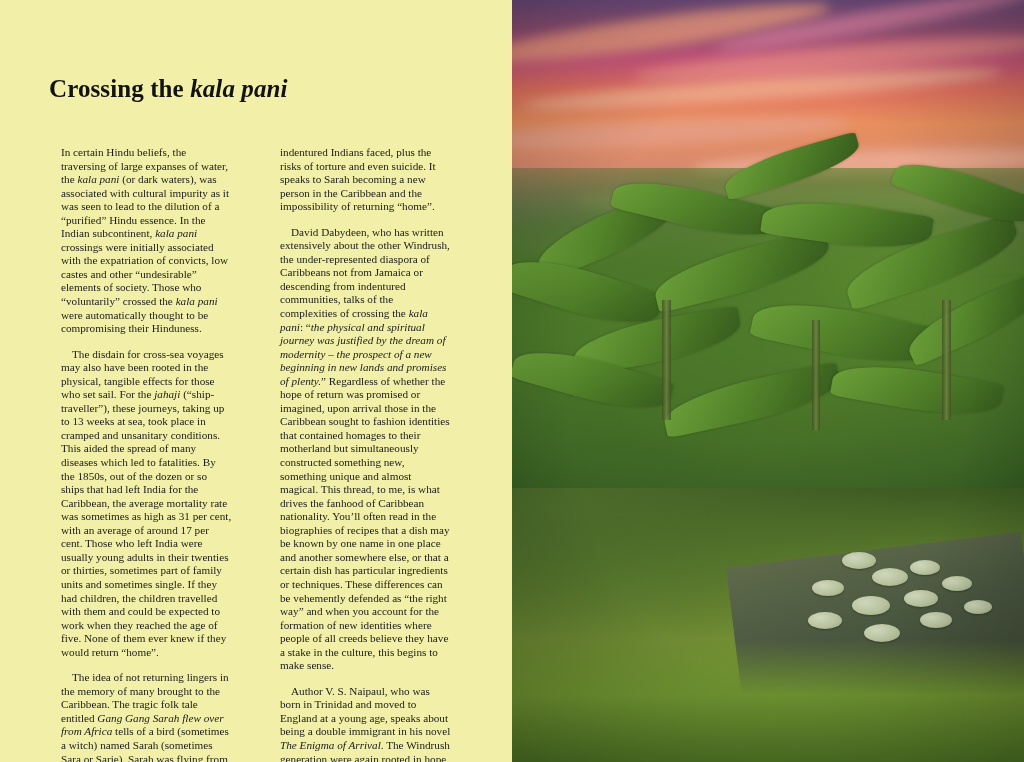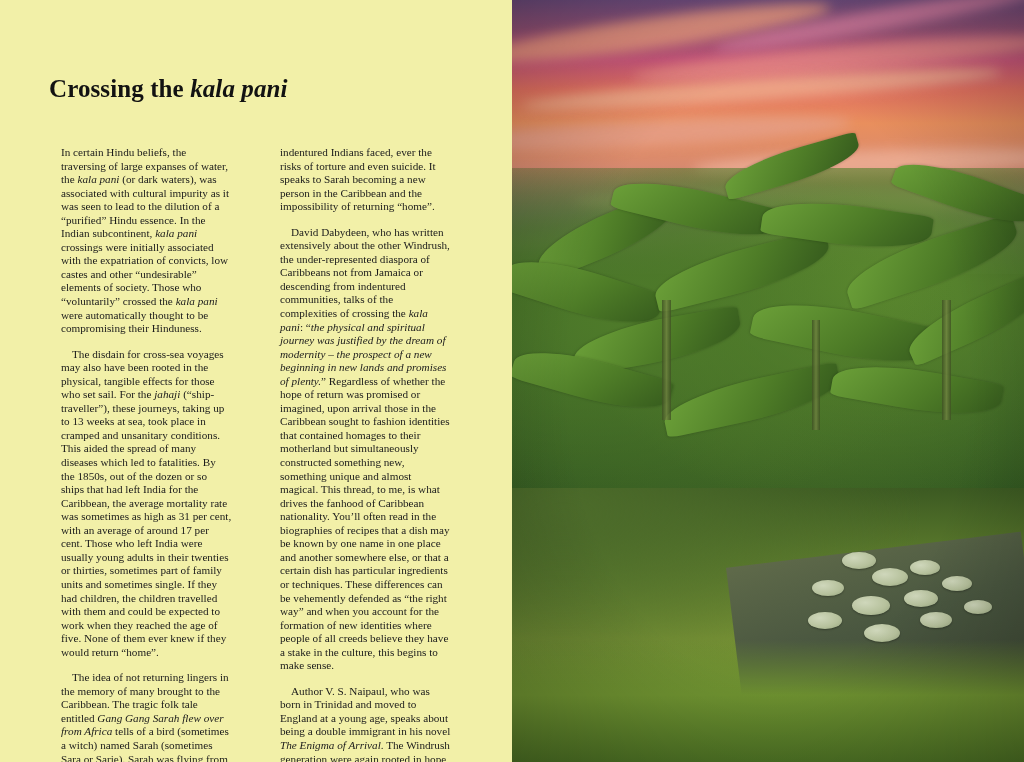--- a/index.html
+++ b/index.html
@@ -184,21 +184,21 @@
       <span>Crossing the </span><em>kala pani</em>
     </h1>
 
     <div class="columns">
       <div class="col">
         <p id="L0">In certain Hindu beliefs, the traversing of large expanses of water, the <em>kala pani</em> (or dark waters), was associated with cultural impurity as it was seen to lead to the dilution of a “purified” Hindu essence. In the Indian subcontinent, <em>kala pani</em> crossings were initially associated with the expatriation of convicts, low castes and other “undesirable” elements of society. Those who “voluntarily” crossed the <em>kala pani</em> were automatically thought to be compromising their Hinduness.</p>
         <p id="L1">The disdain for cross-sea voyages may also have been rooted in the physical, tangible effects for those who set sail. For the <em>jahaji</em> (“ship-traveller”), these journeys, taking up to 13 weeks at sea, took place in cramped and unsanitary conditions. This aided the spread of many diseases which led to fatalities. By the 1850s, out of the dozen or so ships that had left India for the Caribbean, the average mortality rate was sometimes as high as 31 per cent, with an average of around 17 per cent. Those who left India were usually young adults in their twenties or thirties, sometimes part of family units and sometimes single. If they had children, the children travelled with them and could be expected to work when they reached the age of five. None of them ever knew if they would return “home”.</p>
         <p id="L2">The idea of not returning lingers in the memory of many brought to the Caribbean. The tragic folk tale entitled <em>Gang Gang Sarah flew over from Africa</em> tells of a bird (sometimes a witch) named Sarah (sometimes Sara or Sarie). Sarah was flying from her home in Africa one night, and was blown off course during a storm. She ended up at Les Coteaux (Tobago) where she met some acquaintances and stayed, but wished to return home in her old age. Sarah soon learned, however, that she had lost the art of flight through eating salt. She fell out of the tree which she climbed for take-off, never recovered and died soon after. For me, the stormy night represents the harrowing middle passage of the Atlantic Ocean, complete with the ailments which</p>
       </div>
       <div class="col">
-        <p id="R0">indentured Indians faced, ever the risks of torture and even suicide. It speaks to Sarah becoming a new person in the Caribbean and the impossibility of returning “home”.</p>
+        <p id="R0">indentured Indians faced, plus the risks of torture and even suicide. It speaks to Sarah becoming a new person in the Caribbean and the impossibility of returning “home”.</p>
         <p id="R1">David Dabydeen, who has written extensively about the other Windrush, the under-represented diaspora of Caribbeans not from Jamaica or descending from indentured communities, talks of the complexities of crossing the <em>kala pani</em>: “<em>the physical and spiritual journey was justified by the dream of modernity – the prospect of a new beginning in new lands and promises of plenty.</em>” Regardless of whether the hope of return was promised or imagined, upon arrival those in the Caribbean sought to fashion identities that contained homages to their motherland but simultaneously constructed something new, something unique and almost magical. This thread, to me, is what drives the fanhood of Caribbean nationality. You’ll often read in the biographies of recipes that a dish may be known by one name in one place and another somewhere else, or that a certain dish has particular ingredients or techniques. These differences can be vehemently defended as “the right way” and when you account for the formation of new identities where people of all creeds believe they have a stake in the culture, this begins to make sense.</p>
         <p id="R2">Author V. S. Naipaul, who was born in Trinidad and moved to England at a young age, speaks about being a double immigrant in his novel <em>The Enigma of Arrival</em>. The Windrush generation were again rooted in hope and promises that turned out to be half-truths. New identities had to be formed and new lives carved out. With this said, keeping memory and culture alive are things that our grandparents did, as did our ancestors. Memories live in the stories, the carnival revelry, songs, dance and, of course, food. So, if you ever wondered why Caribbeans take food so seriously, this surely is a fragment of the reason why.</p>
       </div>
     </div>
   </div>
 
   <div class="photo-panel">
     <div class="photo">
       <div class="sky"></div>
       <div class="cloudband c1"></div>

